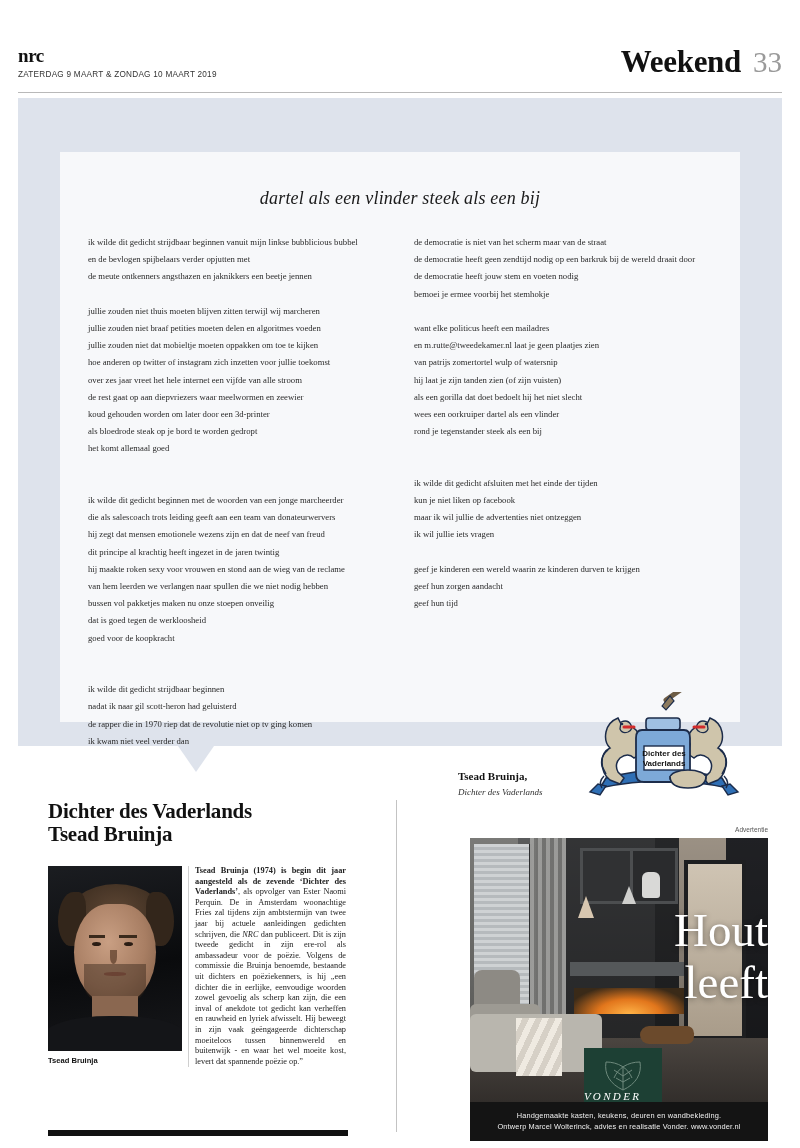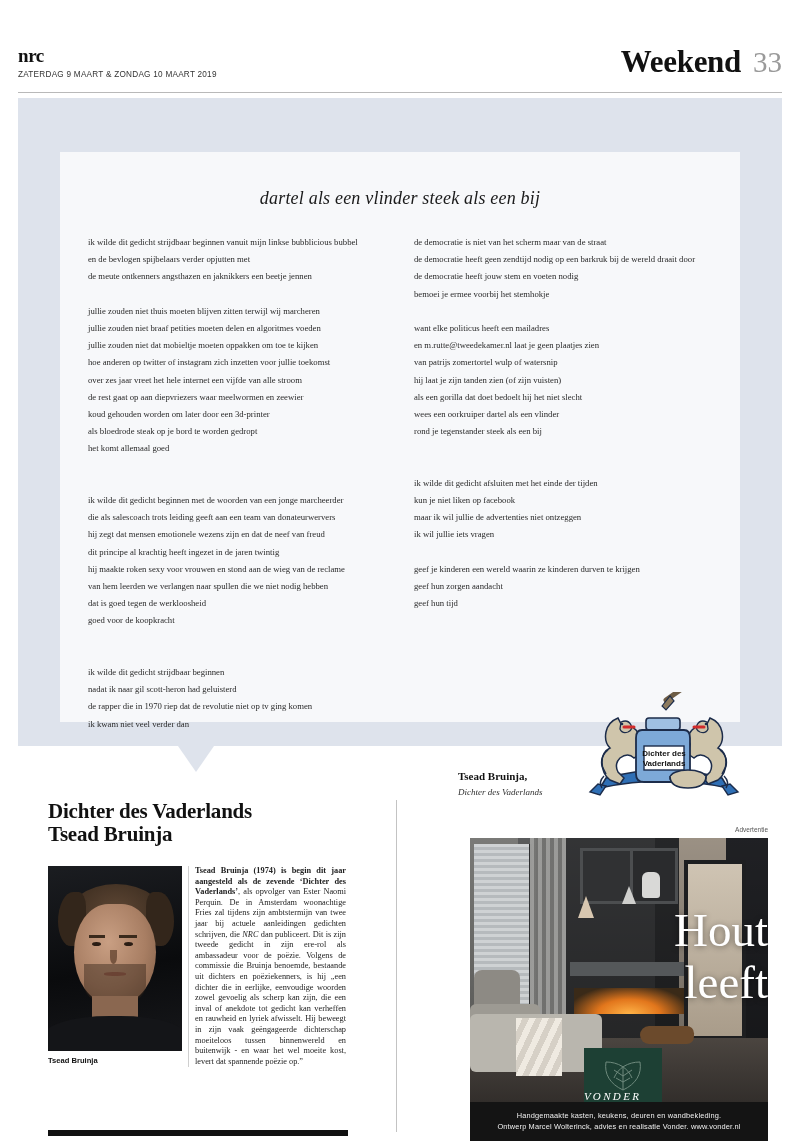--- a/index.html
+++ b/index.html
@@ -244,20 +244,21 @@
             <div class="poem-line">als bloedrode steak op je bord te worden gedropt</div>
             <div class="poem-line">het komt allemaal goed</div>
             <div class="poem-line blank"></div>
             <div class="poem-line blank"></div>
             <div class="poem-line">ik wilde dit gedicht beginnen met de woorden van een jonge marcheerder</div>
             <div class="poem-line">die als salescoach trots leiding geeft aan een team van donateurwervers</div>
             <div class="poem-line">hij zegt dat mensen emotionele wezens zijn en dat de neef van freud</div>
             <div class="poem-line">dit principe al krachtig heeft ingezet in de jaren twintig</div>
             <div class="poem-line">hij maakte roken sexy voor vrouwen en stond aan de wieg van de reclame</div>
             <div class="poem-line">van hem leerden we verlangen naar spullen die we niet nodig hebben</div>
+            <div class="poem-line">bussen vol pakketjes maken nu onze stoepen onveilig</div>
             <div class="poem-line">dat is goed tegen de werkloosheid</div>
             <div class="poem-line">goed voor de koopkracht</div>
             <div class="poem-line blank"></div>
             <div class="poem-line blank"></div>
             <div class="poem-line">ik wilde dit gedicht strijdbaar beginnen</div>
             <div class="poem-line">nadat ik naar gil scott-heron had geluisterd</div>
             <div class="poem-line">de rapper die in 1970 riep dat de revolutie niet op tv ging komen</div>
             <div class="poem-line">ik kwam niet veel verder dan</div>
           </div>
         <div class="poem-col" id="poem-right">

